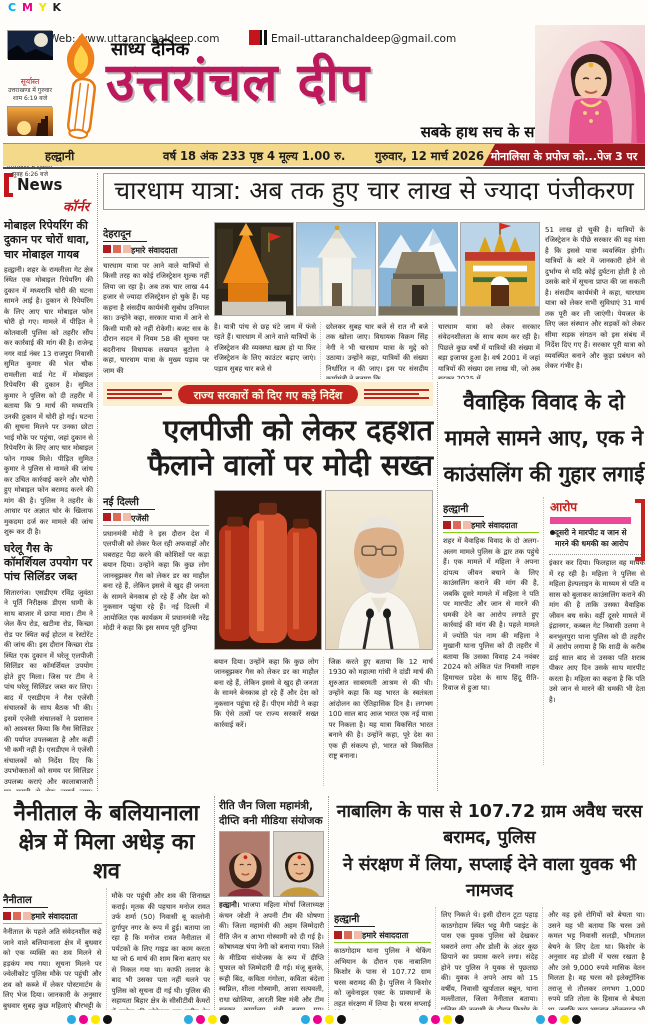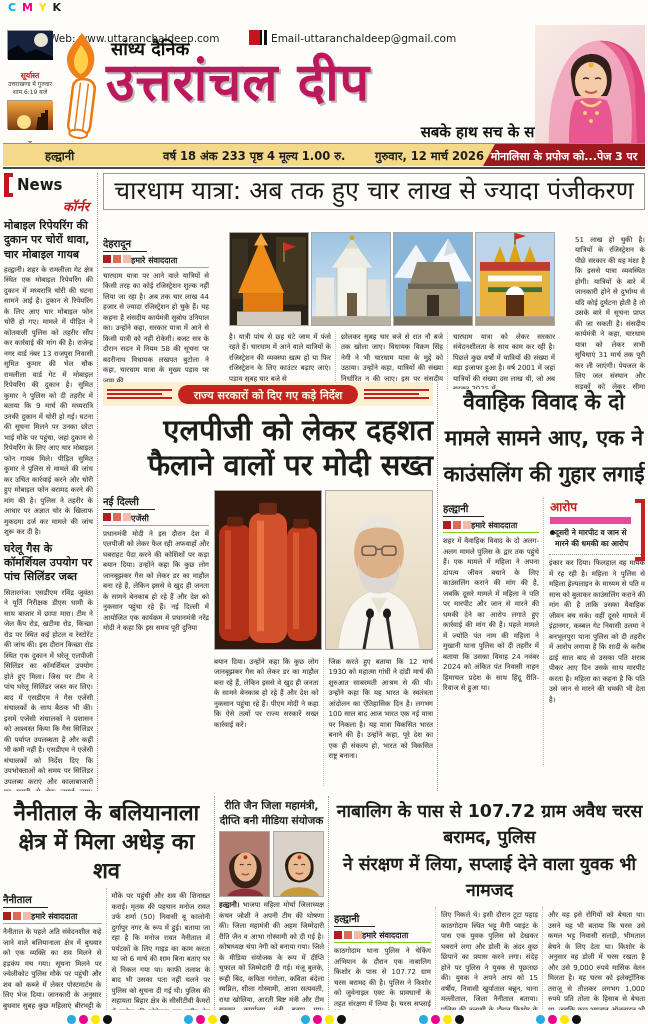--- a/index.html
+++ b/index.html
@@ -10,21 +10,21 @@
   
   .hd{position:relative;height:170px}
   .cmyk{position:absolute;top:1px;left:5px;font-size:11px;font-weight:bold;letter-spacing:1px}
   .cmyk .c{color:#00aeef}.cmyk .m{color:#ec008c}.cmyk .y{color:#f5e400}.cmyk .k{color:#1c1c1c}
   .mark{position:absolute;top:30px;width:18px;height:15px;background:linear-gradient(90deg,#c3161c 0 60%,#111 60% 75%,#fff 75% 82%,#111 82%)}
   .web-mark{left:4px}.email-mark{left:246px}
   .hd-link{position:absolute;top:32px;font-size:10.5px;color:#222}
   .webtext{left:46px}.emailtext{left:268px}
   .weather{position:absolute;left:4px;top:30px;width:46px;text-align:center}
   .wx-img{width:45px;height:29px;border:1px solid #999;display:block}
-  .wx-label{color:#c3161c;font-weight:bold;font-size:7.5px;margin-top:11px}
+  .wx-label{color:#c3161c;font-weight:normal;font-size:7.5px;margin-top:17px}
   .wx-line{font-size:6px;color:#333;line-height:1.35}
   .weather .grp+.grp{margin-top:4px}
   .torch{position:absolute;left:52px;top:31px;width:52px;height:112px}
   .edition{position:absolute;left:108px;top:36px;font-size:18px;font-weight:bold;color:#111}
   .paper-title{position:absolute;left:103px;top:54px;font-size:52px;font-weight:bold;color:#be185d;letter-spacing:1px;line-height:1.1;text-shadow:2px 2px 0 rgba(60,60,60,.35)}
   .tagline{position:absolute;left:330px;top:121px;width:215px;text-align:right;font-size:15px;font-weight:bold;color:#111}
   .bride{position:absolute;right:0;top:25px;width:110px;height:120px;z-index:1}
   .infobar{position:absolute;left:0;right:0;top:143px;height:23px;background:#f5d98b;border-top:1px solid #b2913a;z-index:2;font-weight:bold;font-size:11.5px}
   .infobar .cell{position:absolute;top:4px}
   .ib-city{left:42px}.ib-issue{left:160px}.ib-date{left:372px}
@@ -49,21 +49,21 @@
   .nc-brand{display:flex;align-items:center;gap:4px}
   .nc-bracket{width:9px;height:24px;border-left:5px solid #c3161c;border-top:4px solid #c3161c;border-bottom:4px solid #c3161c}
   .nc-news{font-size:15px;font-weight:bold}
   .nc-corner{color:#c3161c;font-size:13px;font-weight:bold;font-style:italic;text-align:right;margin:0 4px 3px 0}
   .nc-h{font-size:11px;font-weight:bold;line-height:1.3;margin-top:4px}
   .main{flex:1;padding-left:5px;display:flex;flex-direction:column}
 
   
   .chardham{height:204px}
   .ch-head{border:1px solid #9a9a9a;font-size:25px;font-weight:normal;text-align:center;line-height:1.3;padding:1px 2px;white-space:nowrap;overflow:hidden}
-  .ch-body{display:flex;gap:20px;margin-top:22px;height:160px;overflow:hidden}
+  .ch-body{display:flex;gap:5px;margin-top:12px;height:160px;overflow:hidden}
   .ch-col1{width:106px}
   .ch-mid{width:326px}
   .ch-photos{display:flex;gap:2px;height:94px}
   .ch-under{display:flex;gap:5px;margin-top:3px;height:60px;overflow:hidden}
   .ch-under .ucol{flex:1}
   .ch-colR{flex:1}
 
   
   .mid{display:flex;flex:1;margin-top:5px;overflow:hidden}
   .mid-left{width:334px;padding-right:4px}
@@ -89,21 +89,21 @@
   .bullet{width:5px;height:5px;border-radius:50%;background:#222;flex:0 0 auto;margin-top:2px}
   .aarop-bracket{position:absolute;right:0;top:2px;width:10px;height:62px;border-right:4px solid #c3241f;border-top:4px solid #c3241f;border-bottom:4px solid #c3241f}
 
   
   .bottom{display:flex;height:214px;margin-top:5px;overflow:hidden}
   .nainital{width:212px;border-right:1px dotted #9a9a9a;padding-right:4px}
   .nain-head{font-size:22px;font-weight:bold;text-align:center;line-height:1.32;margin-top:2px}
   .twocol{display:flex;gap:5px;margin-top:3px;height:148px;overflow:hidden}
   .twocol>div{flex:1}
   .bjp{width:114px;border-right:1px dotted #9a9a9a;padding:0 4px;overflow:hidden}
-  .bjp-head{font-size:10.5px;font-weight:bold;text-align:center;line-height:1.4;margin-top:2px}
+  .bjp-head{font-size:10.5px;font-weight:bold;text-align:left;line-height:1.4;margin-top:2px}
   .bjp-photos{display:flex;gap:3px;height:66px;margin:4px 0 2px}
   .charas{flex:1;padding-left:5px}
   .charas-head{font-size:17.5px;font-weight:bold;text-align:center;line-height:1.5;margin-top:2px}
   .threecol{display:flex;gap:5px;margin-top:4px;height:148px;overflow:hidden}
   .threecol>div{flex:1}
   .colsep{border-right:1px dotted #c0c0c0;padding-right:4px}
 
   
   .dots{display:flex;justify-content:space-around;align-items:center;height:14px;margin-top:2px;padding:0 28px}
   .dotgrp{display:flex;gap:3px}

